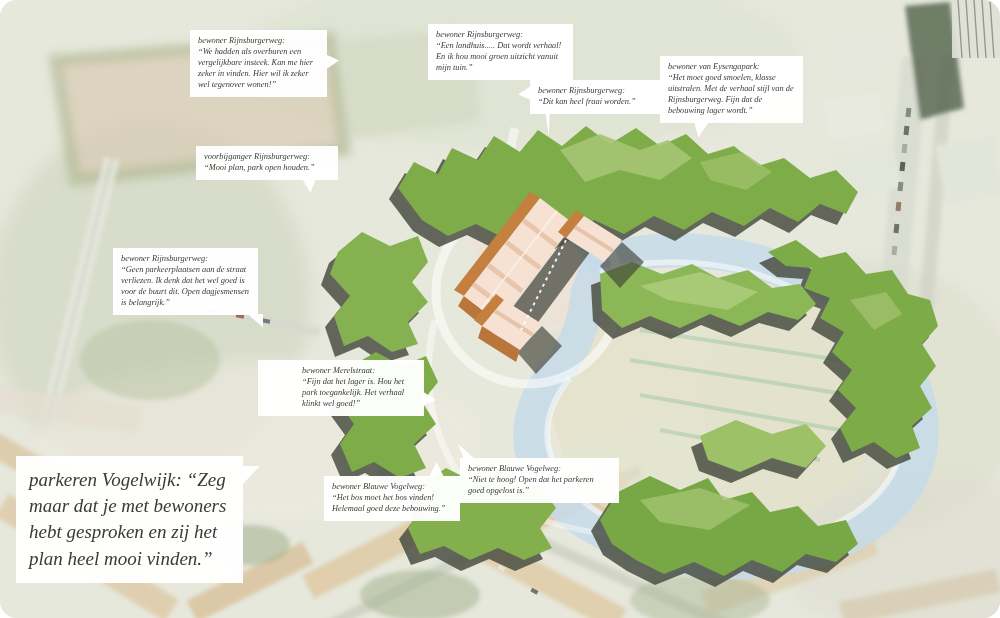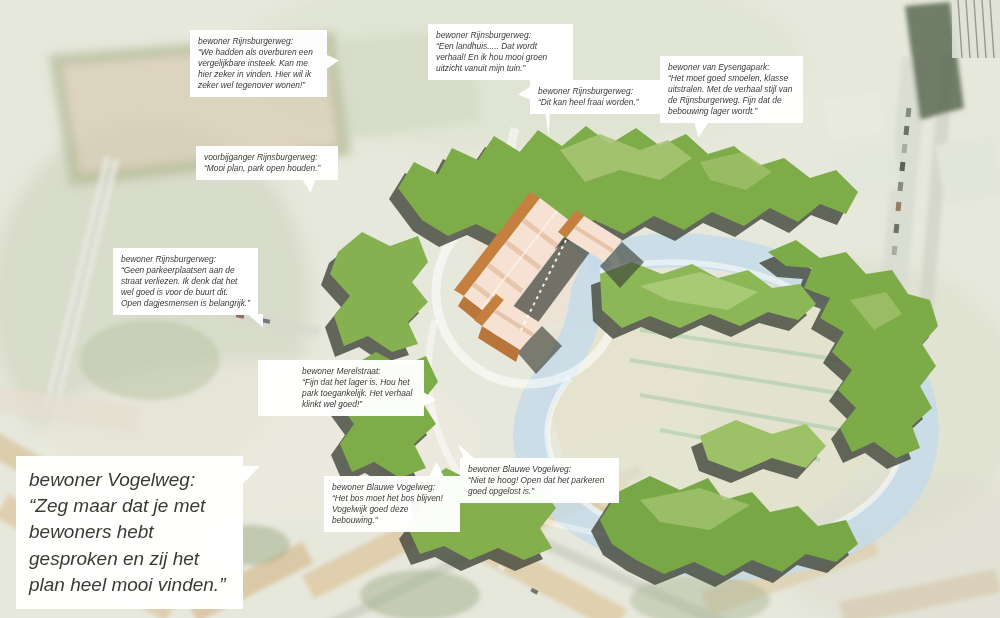--- a/index.html
+++ b/index.html
@@ -1,18 +1,18 @@
 <!DOCTYPE html>
 <html><head>
 <meta charset="utf-8">
 <style>
   html,body{margin:0;padding:0;background:#ffffff;}
   .stage{
     position:relative;width:1000px;height:618px;overflow:hidden;
-    font-family:Liberation Sans, sans-serif;background:#e7e8dc;
+    font-family:Liberation Serif, serif;background:#e7e8dc;border-radius:17px;
   }
   .map{position:absolute;left:0;top:0;}
   
   .callout{
     position:absolute;background:rgba(255,255,255,0.97);
     color:#3a3a38;font-style:italic;font-size:8.4px;line-height:1.3;
     padding:6px 8px;box-sizing:content-box;
   }
   .callout .speaker{display:block;}
   .tail{position:absolute;background:rgba(255,255,255,0.97);}
@@ -272,28 +272,28 @@
     <span class="quote">“Geen parkeerplaatsen aan de straat verliezen. Ik denk dat het wel goed is voor de buurt dit. Open dagjesmensen is belangrijk.”</span>
     <span class="tail t6"></span>
   </div>
   <div class="callout co-7">
     <span class="speaker">bewoner Merelstraat:</span>
     <span class="quote">“Fijn dat het lager is. Hou het park toegankelijk. Het verhaal klinkt wel goed!”</span>
     <span class="tail t7"></span>
   </div>
   <div class="callout co-8">
     <span class="speaker">bewoner Blauwe Vogelweg:</span>
-    <span class="quote">“Het bos moet het bos blijven! Vogelwijk goed deze bebouwing.”</span>
+    <span class="quote">“Het bos moet het bos vinden! Helemaal goed deze bebouwing.”</span>
     <span class="tail t8"></span>
   </div>
   <div class="callout co-9">
     <span class="speaker">bewoner Blauwe Vogelweg:</span>
     <span class="quote">“Niet te hoog! Open dat het parkeren goed opgelost is.”</span>
     <span class="tail t9"></span>
   </div>
 
   <div class="callout featured">
-    <span>bewoner Vogelweg:</span>
+    <span>parkeren Vogelwijk:</span>
     <span>“Zeg maar dat je met bewoners hebt gesproken en zij het plan heel mooi vinden.”</span>
     <span class="tail tf"></span>
   </div>
 
 </div>
 
 </body></html>

